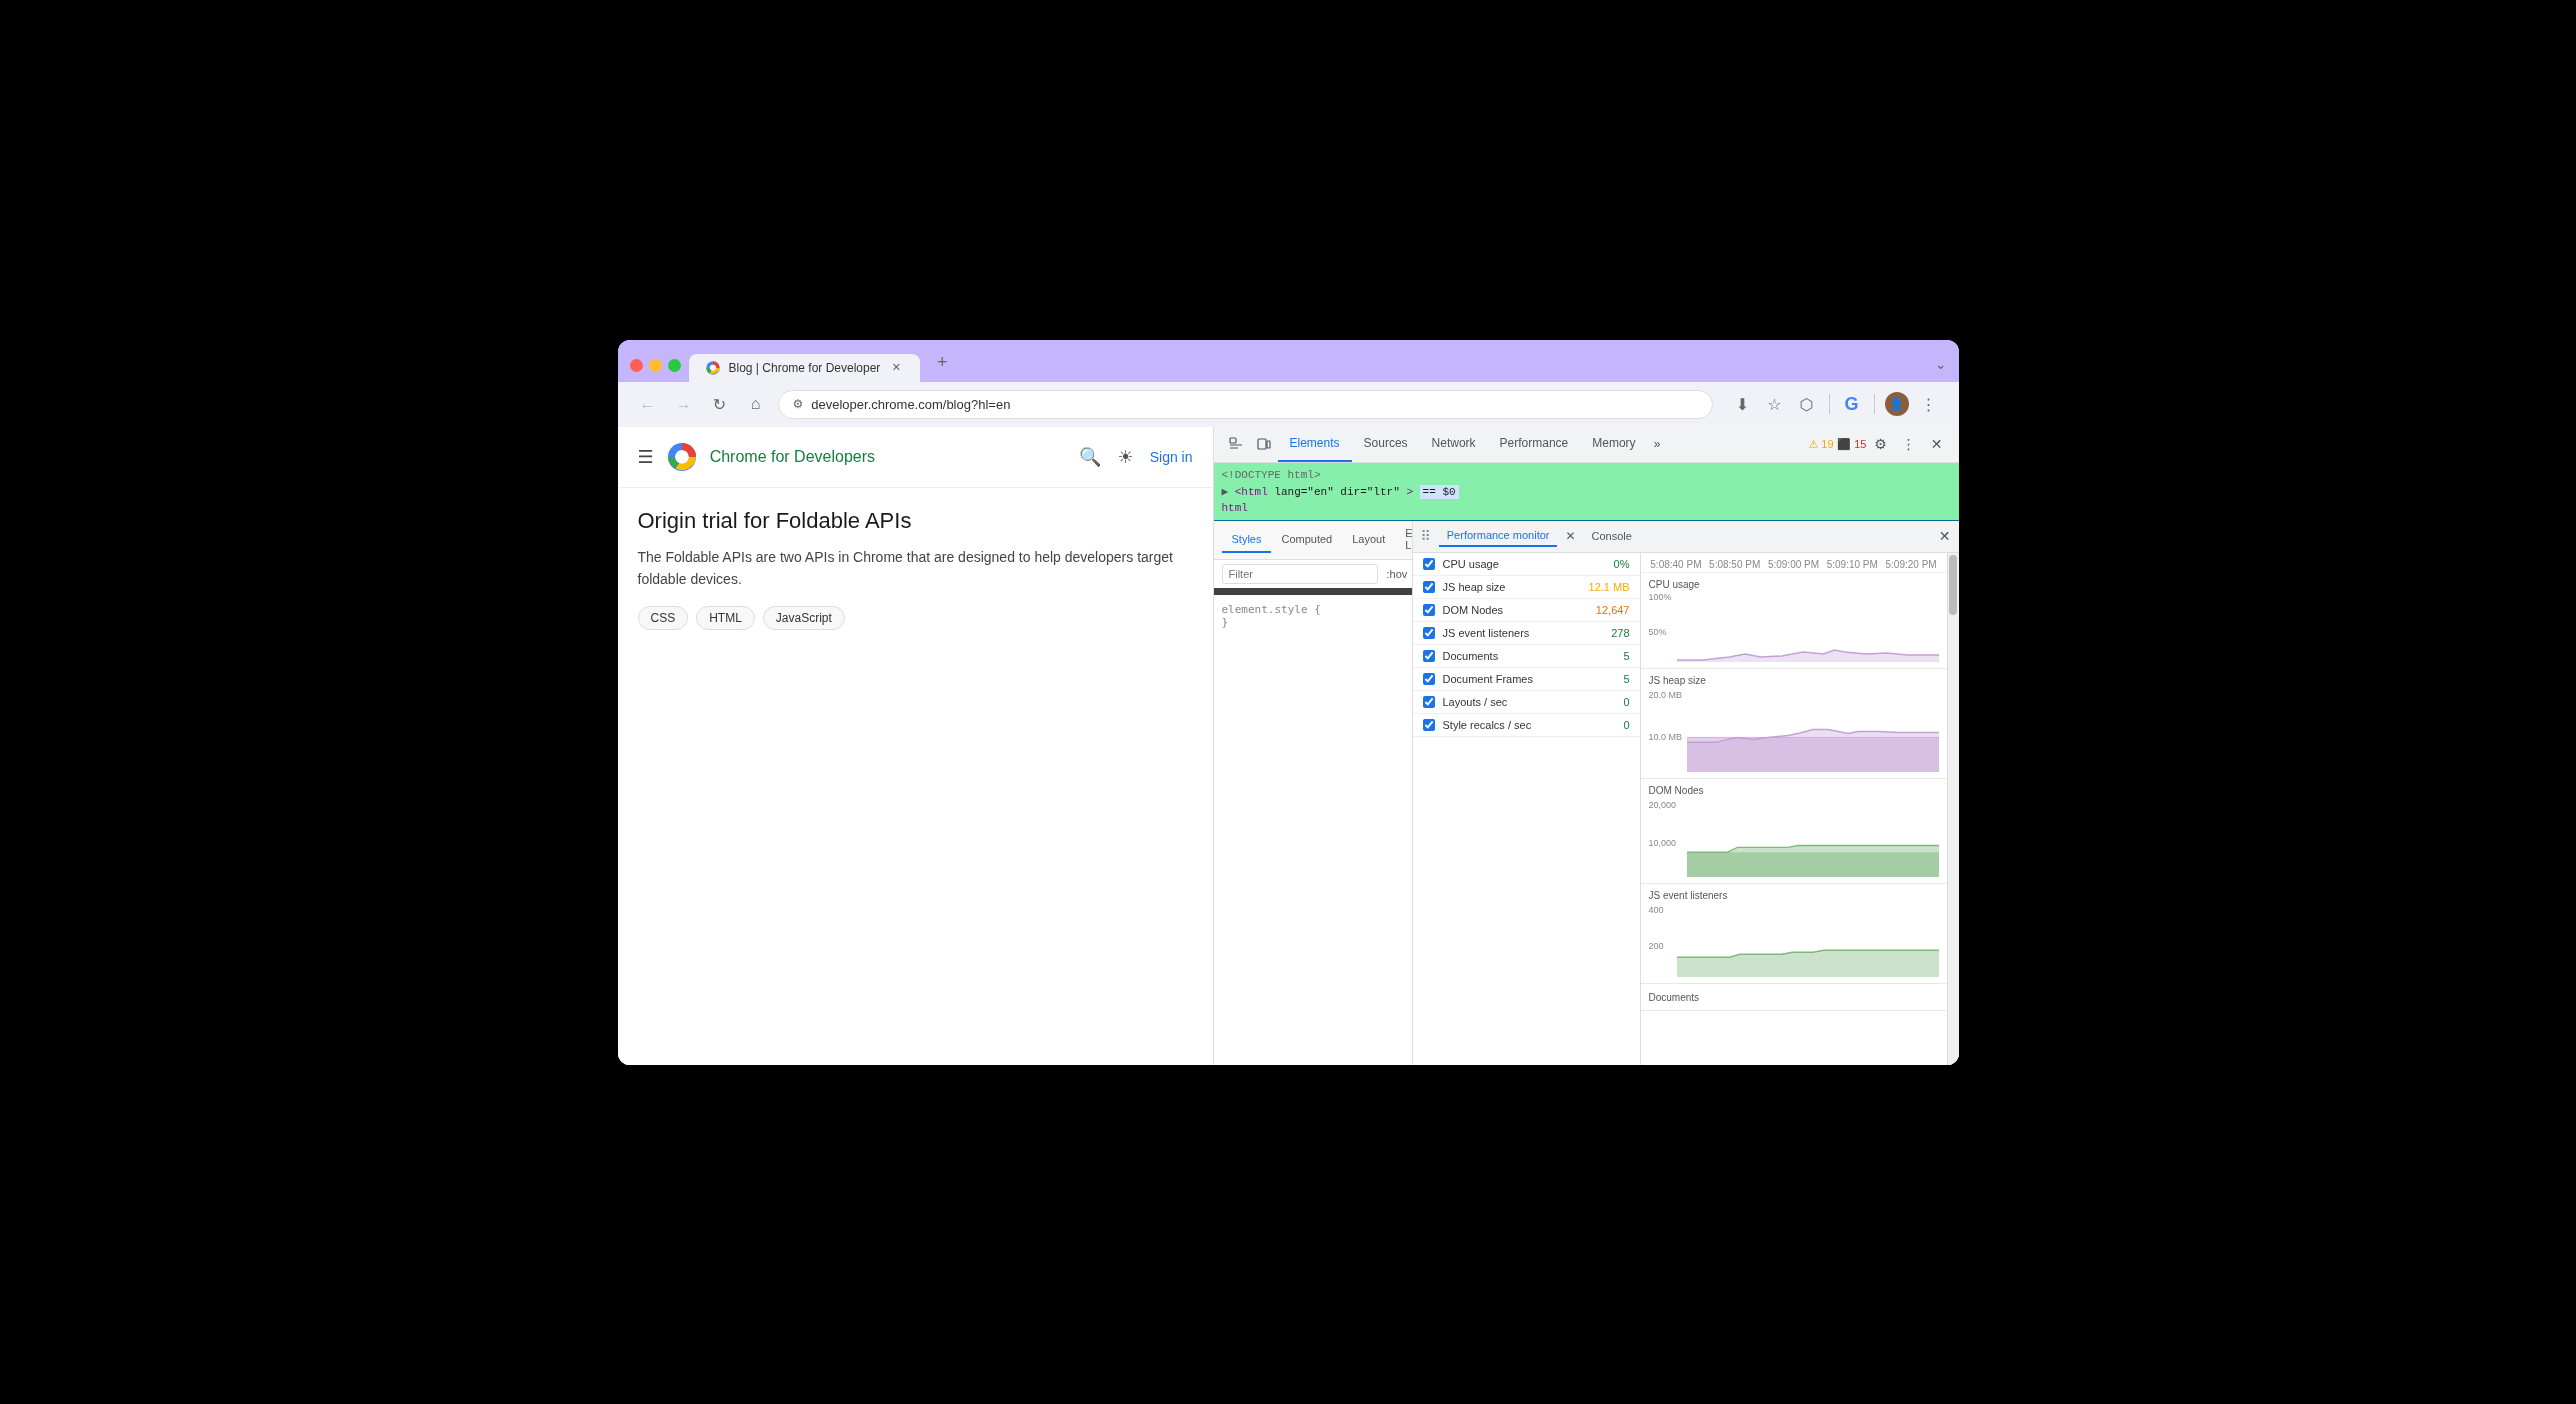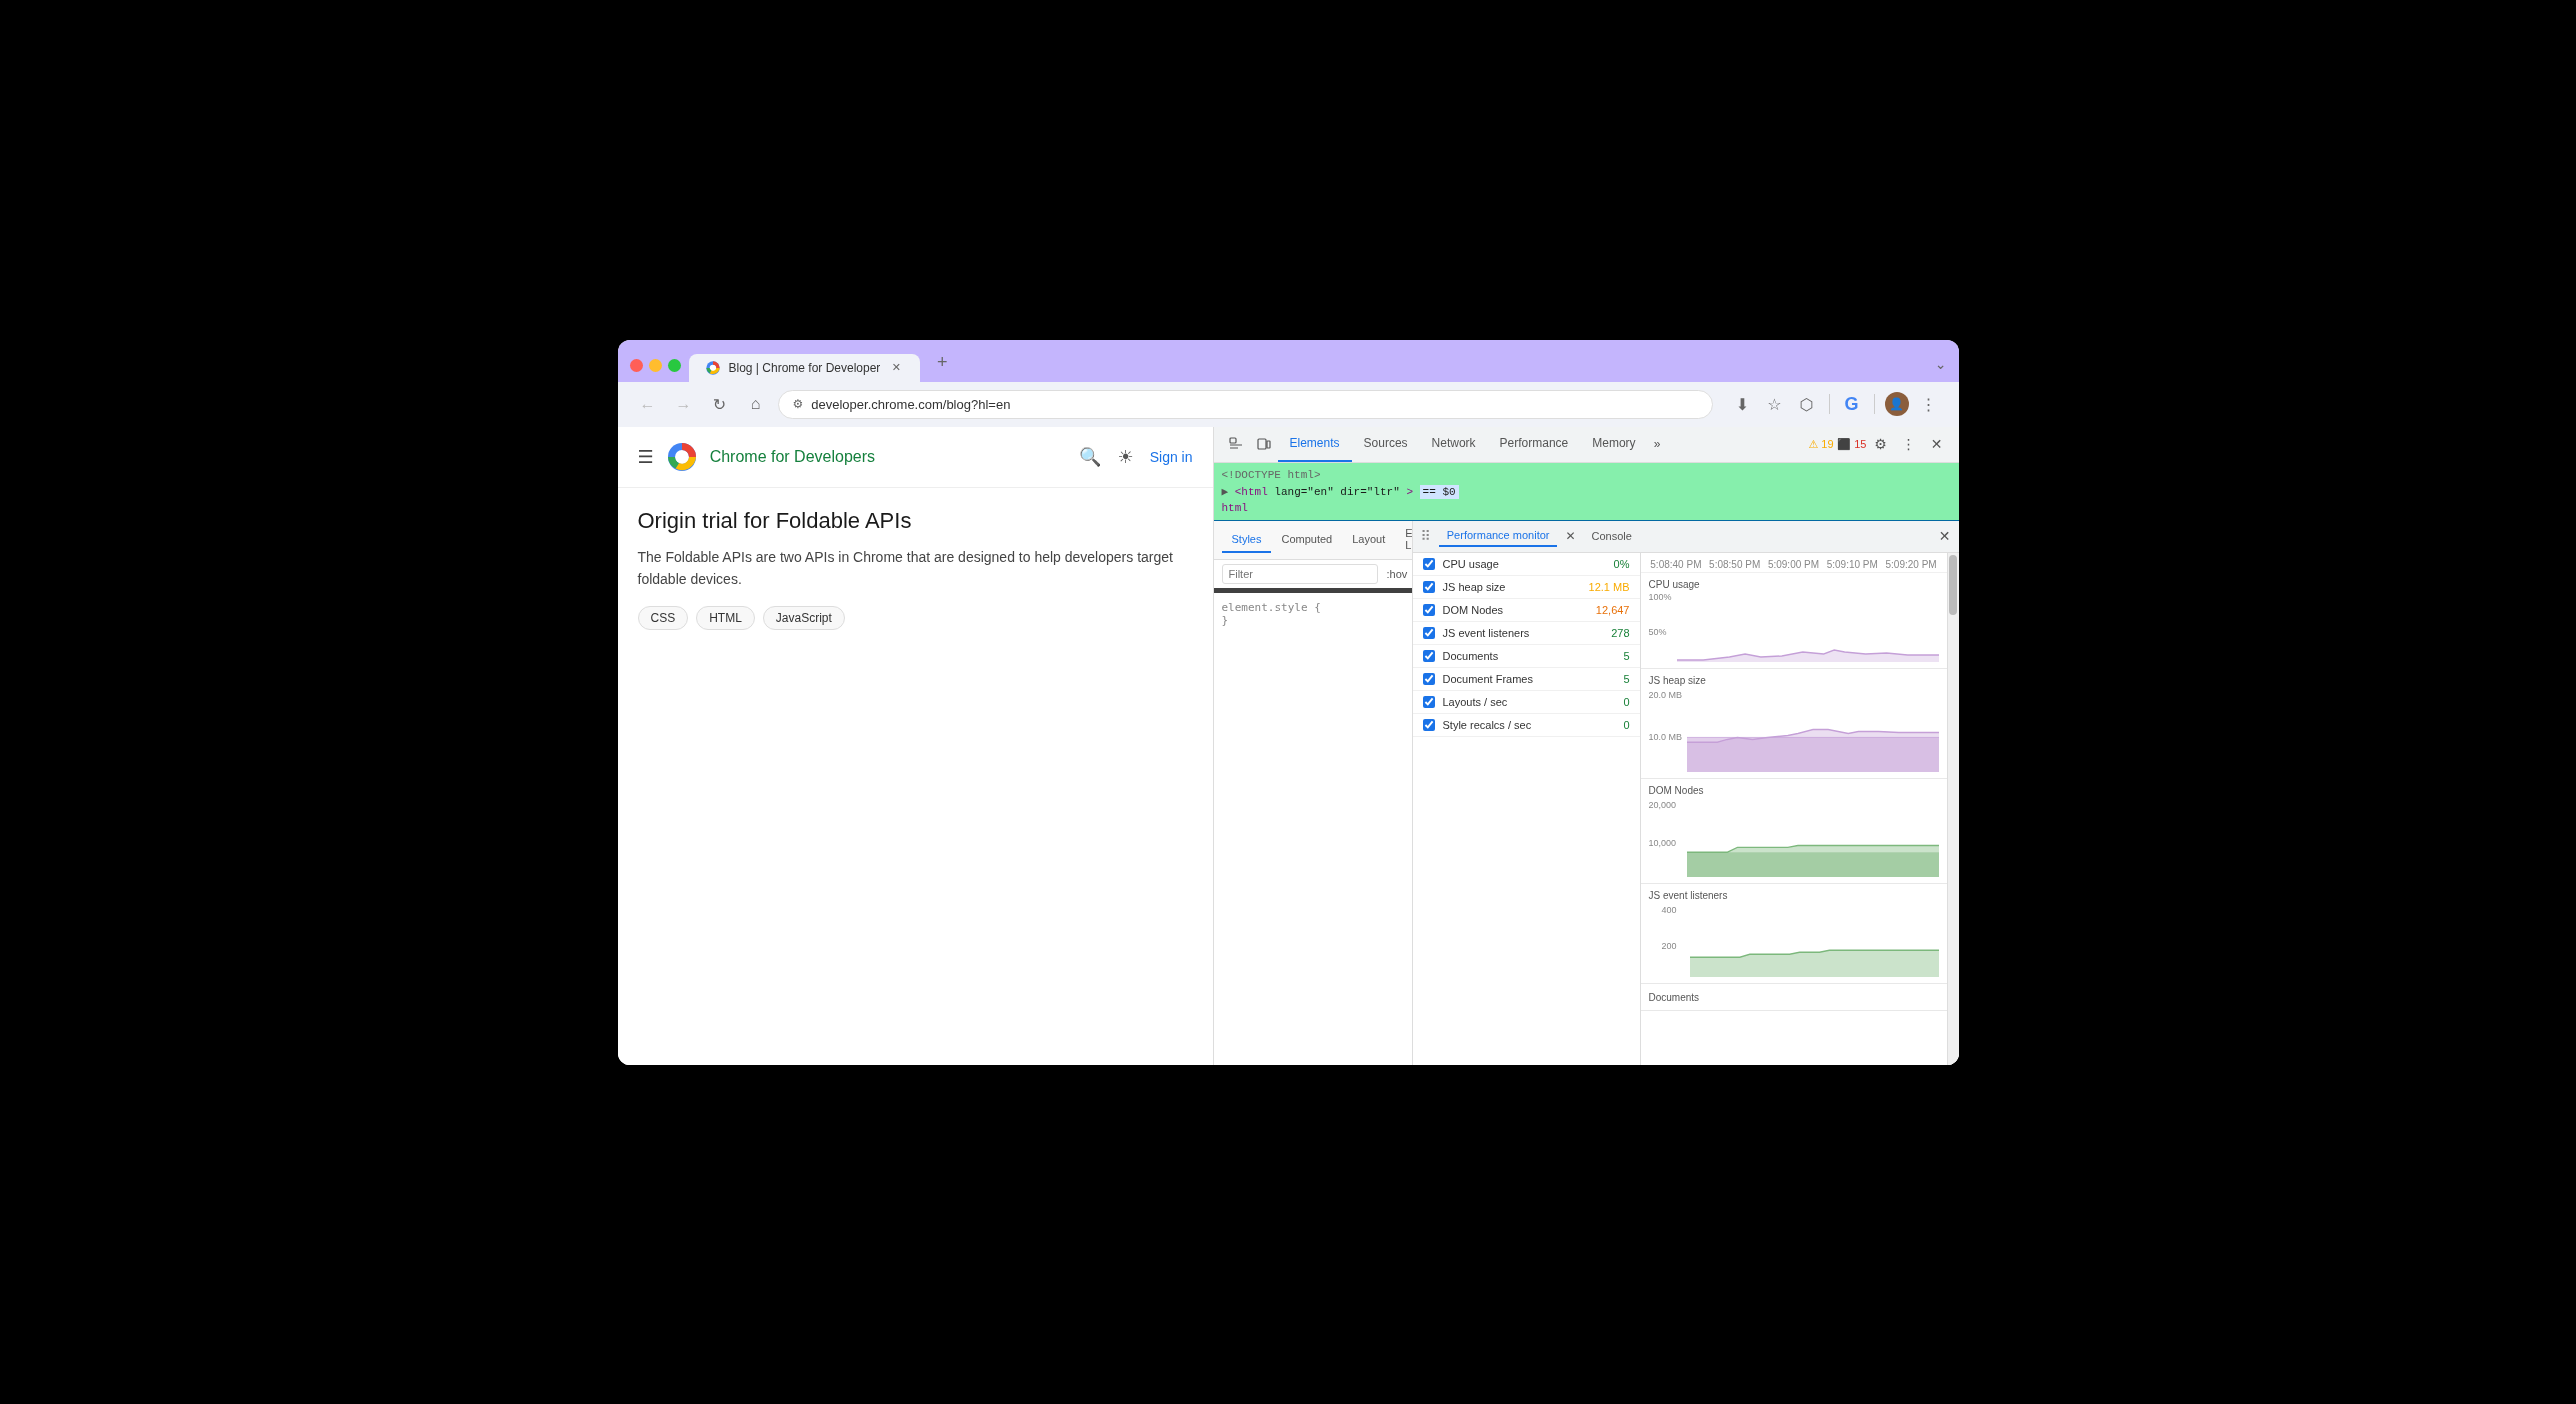--- a/index.html
+++ b/index.html
@@ -414,21 +414,21 @@
     .styles-tab.active {
       color: #1a73e8;
       border-bottom-color: #1a73e8;
     }
 
     .styles-filter-bar {
       display: flex;
       align-items: center;
       padding: 4px 8px;
       background: #fff;
-      border-bottom: 5px solid #404040;
+      border-bottom: 7px solid #404040;
       gap: 4px;
     }
     .styles-filter-input {
       flex: 1;
       border: 1px solid #ddd;
       border-radius: 3px;
       padding: 3px 6px;
       font-size: 11px;
       outline: none;
     }
@@ -894,21 +894,21 @@
 
                         <rect x="0" y="55" width="500" height="25" fill="rgba(125,184,125,0.5)"></rect>
                       </svg>
                     </div>
                   </div>
 
                   <div class="chart-section">
                     <div style="display:flex; gap:4px; align-items:baseline; margin-bottom:2px;">
                       <span class="chart-label">JS event listeners</span>
                     </div>
-                    <div style="position:relative; height:74px;margin-left:13px;">
+                    <div style="position:relative; height:74px;">
                       <div style="position:absolute; left:0; top:2px; font-size:9px; color:#888;">400</div>
                       <div style="position:absolute; left:0; top:38px; font-size:9px; color:#888;">200</div>
                       <svg style="position:absolute; left:28px; top:0; right:0; width:calc(100% - 28px); height:100%;" viewBox="0 0 500 75" preserveAspectRatio="none">
                         <polyline points="0,55 100,55 120,52 200,52 220,50 260,50 280,48 300,48 500,48" fill="none" stroke="#7db87d" stroke-width="1.5"></polyline>
                         <polyline points="0,75 0,55 100,55 120,52 200,52 220,50 260,50 280,48 300,48 500,48 500,75" fill="rgba(125,184,125,0.4)" stroke="none"></polyline>
                       </svg>
                     </div>
                   </div>
 
                   <div class="chart-section">

